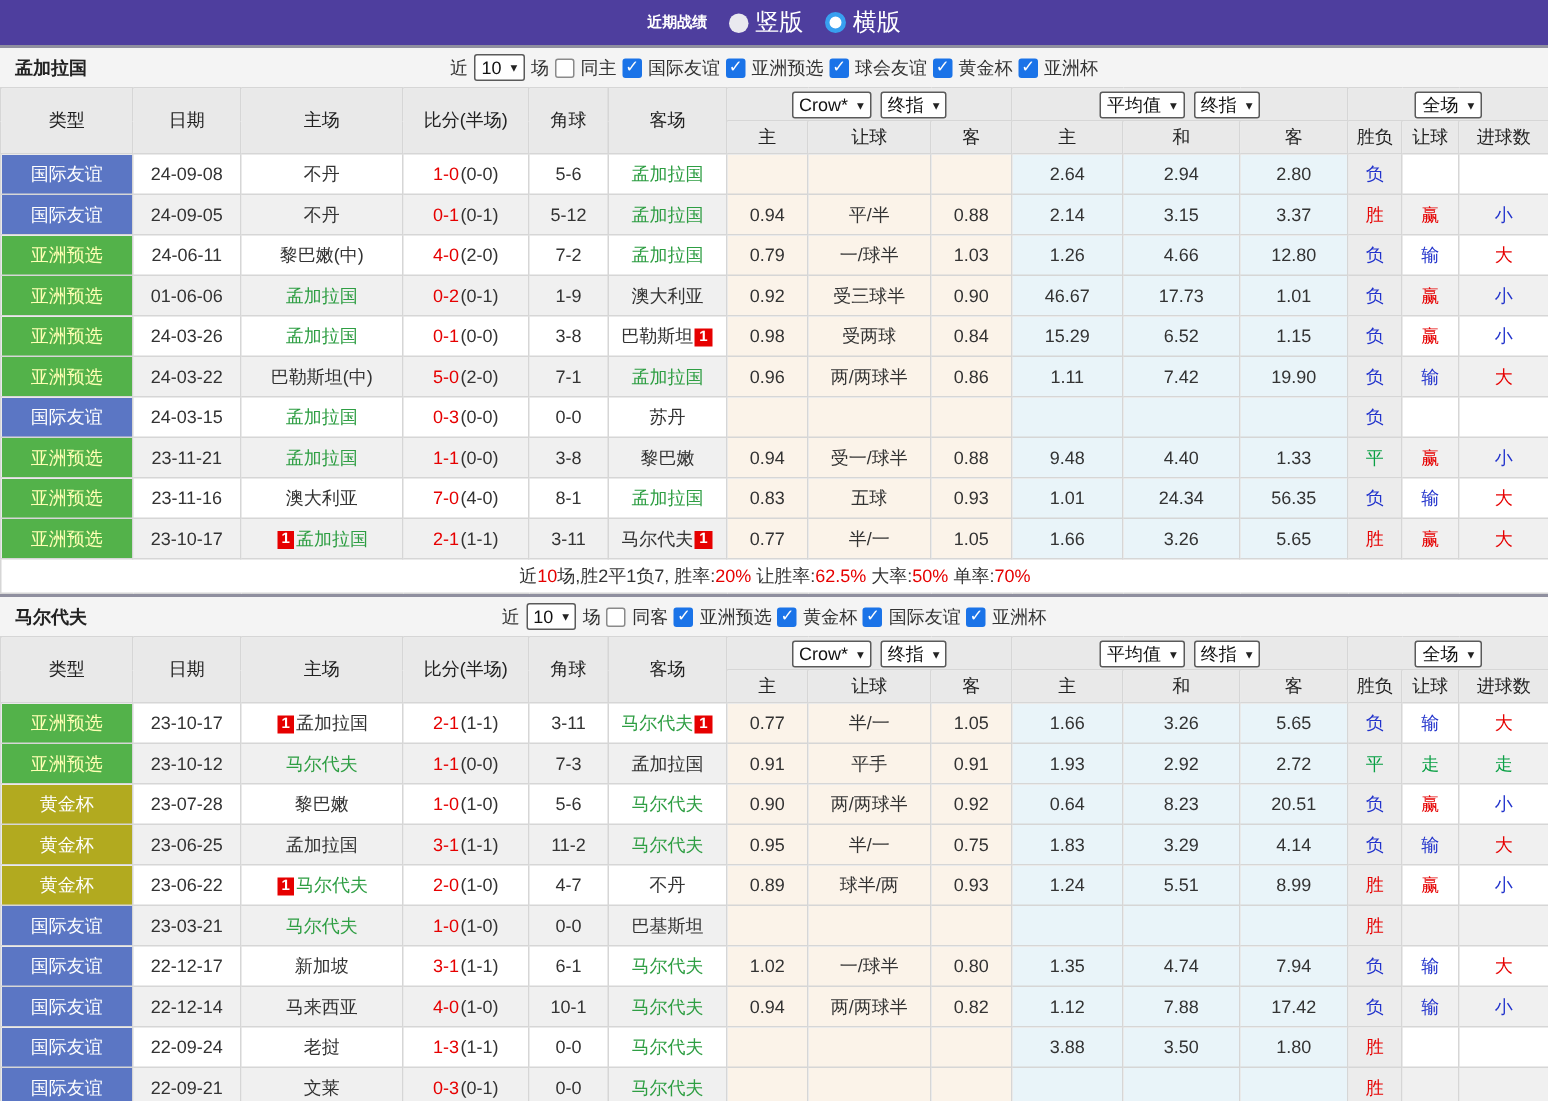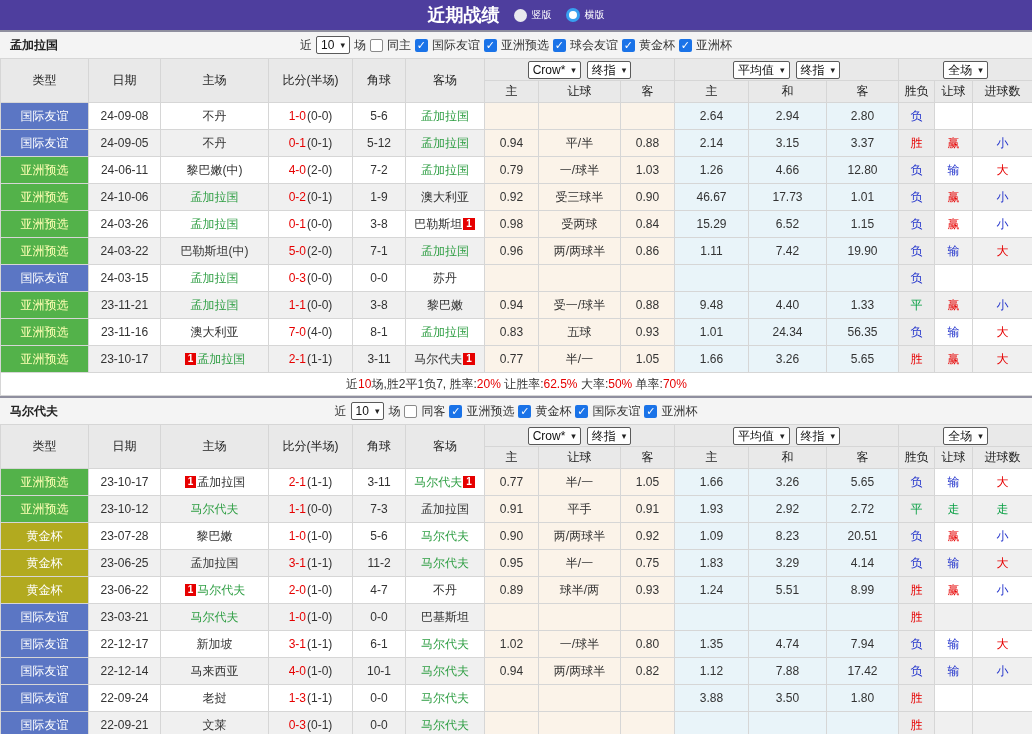--- a/index.html
+++ b/index.html
@@ -1,20 +1,20 @@
 <!DOCTYPE html>
 <html><head>
 <meta charset="utf-8">
 <style>
   html,body{margin:0;padding:0;background:#fff;}
   body{width:1032px;font-family:"Liberation Sans","DejaVu Sans",sans-serif;font-size:12px;color:#333;}
   
   .titlebar{height:30px;background:#4e3e9e;display:flex;align-items:center;justify-content:center;gap:14px;color:#fff;}
-  .titlebar .title{font-weight:bold;font-size:18px;}
-  .radio-group{display:inline-flex;align-items:flex-end;gap:5px;font-size:10px;cursor:pointer;}
+  .titlebar .title{font-weight:bold;font-size:10px;}
+  .radio-group{display:inline-flex;align-items:center;gap:5px;font-size:16px;cursor:pointer;}
   .radio{width:13px;height:13px;border-radius:50%;display:inline-block;}
   .r-selected{background:#e9e9ef;}
   .r-unselected{background:#fff;border:3px solid #38a0f0;width:14px;height:14px;box-sizing:border-box;}
   
   .section{border-top:2px solid #8f8f9f;}
   .filter-row{position:relative;height:26px;background:#f4f4f4;display:flex;align-items:center;justify-content:center;}
   .team-name{position:absolute;left:10px;font-weight:bold;color:#222;}
   .filters{display:flex;align-items:center;gap:4px;}
   .select{display:inline-flex;align-items:center;gap:6px;background:#fff;border:1px solid #5a5a5a;border-radius:2px;padding:1px 4px;line-height:14px;cursor:pointer;color:#111;}
   .caret{font-size:9px;color:#222;}
@@ -183,21 +183,21 @@
             <td class="crow">1.03</td>
             <td class="avg">1.26</td>
             <td class="avg">4.66</td>
             <td class="avg">12.80</td>
             <td class="outcome" style="color:#2233cc">负</td>
             <td class="plain" style="color:#2233cc">输</td>
             <td class="plain" style="color:#e60000">大</td>
           </tr>
           <tr class="stripe">
             <td class="type" style="background:#53b24a;color:#ffffb4">亚洲预选</td>
-            <td class="plain">24-10-06</td>
+            <td class="plain">01-06-06</td>
             <td class="plain"><span class="green-team">孟加拉国</span></td>
             <td class="plain"><span class="score-main">0-2</span><span class="score-half">(0-1)</span></td>
             <td class="plain">1-9</td>
             <td class="plain"><span class="">澳大利亚</span></td>
             <td class="crow">0.92</td>
             <td class="crow">受三球半</td>
             <td class="crow">0.90</td>
             <td class="avg">46.67</td>
             <td class="avg">17.73</td>
             <td class="avg">1.01</td>
@@ -430,21 +430,21 @@
           <tr class="">
             <td class="type" style="background:#b2aa1f;color:#ffffff">黄金杯</td>
             <td class="plain">23-07-28</td>
             <td class="plain"><span class="">黎巴嫩</span></td>
             <td class="plain"><span class="score-main">1-0</span><span class="score-half">(1-0)</span></td>
             <td class="plain">5-6</td>
             <td class="plain"><span class="green-team">马尔代夫</span></td>
             <td class="crow">0.90</td>
             <td class="crow">两/两球半</td>
             <td class="crow">0.92</td>
-            <td class="avg">1.09</td>
+            <td class="avg">0.64</td>
             <td class="avg">8.23</td>
             <td class="avg">20.51</td>
             <td class="outcome" style="color:#2233cc">负</td>
             <td class="plain" style="color:#e60000">赢</td>
             <td class="plain" style="color:#2233cc">小</td>
           </tr>
           <tr class="stripe">
             <td class="type" style="background:#b2aa1f;color:#ffffff">黄金杯</td>
             <td class="plain">23-06-25</td>
             <td class="plain"><span class="">孟加拉国</span></td>

